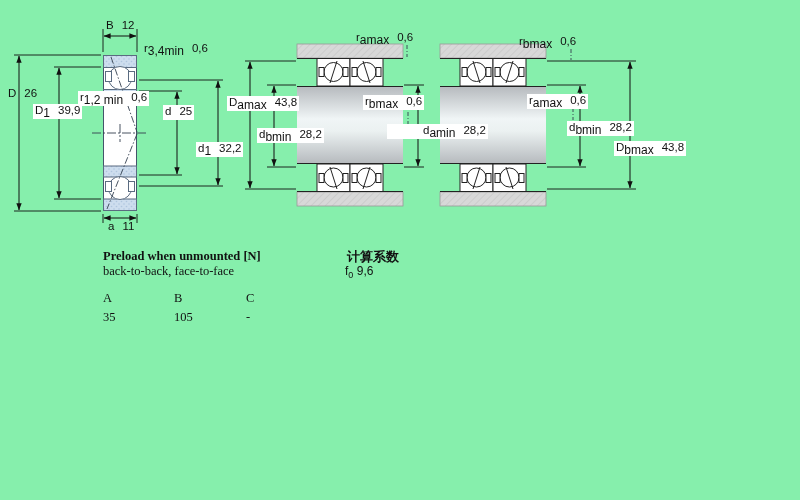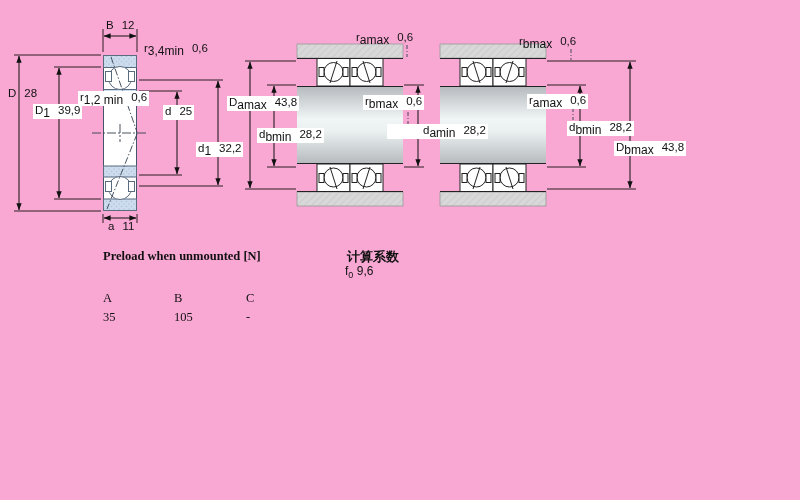--- a/index.html
+++ b/index.html
@@ -1,16 +1,16 @@
 <!DOCTYPE html>
 <html><head>
 <meta charset="utf-8">
 <style>
   html,body{margin:0;padding:0;background:#fff;}
-  #stage{position:relative;width:800px;height:500px;background:#f9a8d4;overflow:hidden;
+  #stage{position:relative;width:800px;height:500px;background:#86efac;overflow:hidden;
          font-family:"Liberation Sans","DejaVu Sans",sans-serif;color:#111;}
   #drawing-svg{position:absolute;left:0;top:0;}
   .dim{position:absolute;white-space:nowrap;font-size:11.5px;line-height:1.15;
        background:#fff;padding:0 2px;color:#111;}
   .dim sub{font-size:12px;line-height:1;vertical-align:-3px;letter-spacing:0;}
   .dim .val{margin-left:8px;}
   .nobg{background:transparent;}
   .txt{position:absolute;white-space:nowrap;}
   .serif{font-family:"Liberation Serif","DejaVu Serif",serif;font-size:12.5px;}
   .bold{font-weight:bold;}
@@ -203,21 +203,21 @@
     </g>
   </svg>
 
   <div class="dim nobg" style="left:104px;top:19px;">
     <span>B</span><sub></sub><span class="val">12</span>
   </div>
   <div class="dim nobg" style="left:142px;top:42px;">
     <span>r</span><sub>3,4min</sub><span class="val">0,6</span>
   </div>
   <div class="dim nobg" style="left:6px;top:87px;">
-    <span>D</span><sub></sub><span class="val">28</span>
+    <span>D</span><sub></sub><span class="val">26</span>
   </div>
   <div class="dim" style="left:33px;top:104px;">
     <span>D</span><sub>1</sub><span class="val">39,9</span>
   </div>
   <div class="dim" style="left:78px;top:91px;">
     <span>r</span><sub>1,2 min</sub><span class="val">0,6</span>
   </div>
   <div class="dim" style="left:163px;top:105px;">
     <span>d</span><sub></sub><span class="val">25</span>
   </div>
@@ -251,20 +251,21 @@
     <span>r</span><sub>amax</sub><span class="val">0,6</span>
   </div>
   <div class="dim" style="left:567px;top:121px;">
     <span>d</span><sub>bmin</sub><span class="val">28,2</span>
   </div>
   <div class="dim" style="left:614px;top:141px;">
     <span>D</span><sub>bmax</sub><span class="val">43,8</span>
   </div>
 
   <div class="txt serif bold" style="left:103px;top:249px;">Preload when unmounted [N]</div>
+  <div class="txt serif" style="left:103px;top:264px;">back-to-back, face-to-face</div>
 
   <div id="preload-table">
     <span>A</span>
     <span>B</span>
     <span>C</span>
     <span>35</span>
     <span>105</span>
     <span>-</span>
   </div>
 

